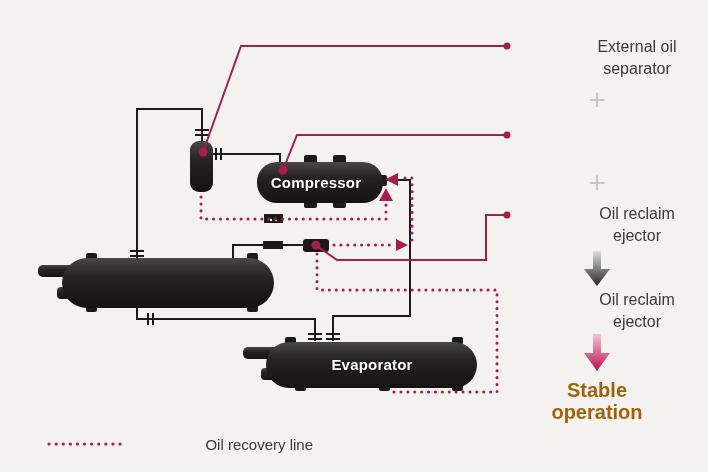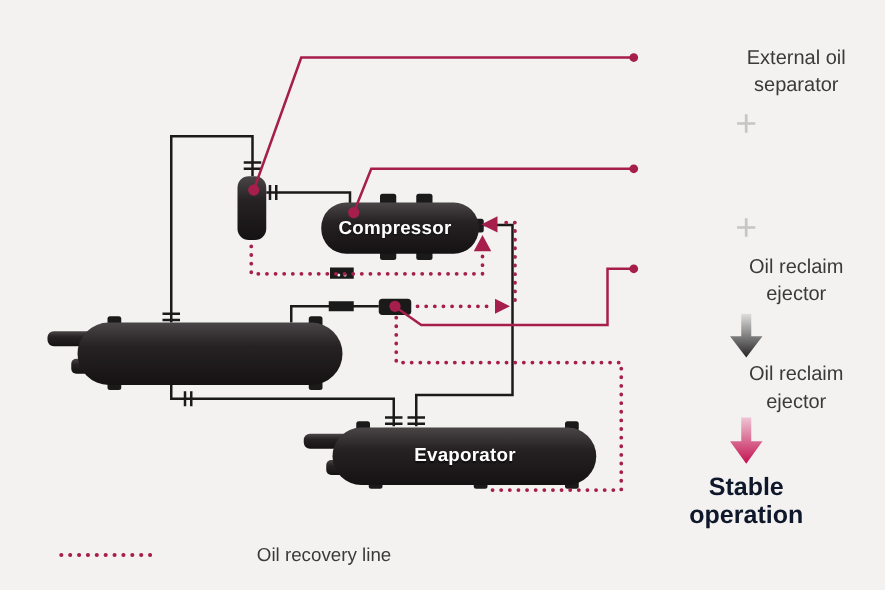--- a/index.html
+++ b/index.html
@@ -10,21 +10,21 @@
   .canvas svg{position:absolute;left:0;top:0;}
   .lbl{position:absolute;text-align:center;color:#3a3a3a;font-size:16px;line-height:22px;margin-left:40px;}
   .vessel-lbl{
     position:absolute;text-align:center;color:#ffffff;font-size:15px;font-weight:600;
     letter-spacing:.2px;text-shadow:0 1px 1px rgba(0,0,0,.55);line-height:18px;
   }
   .plus{
     position:absolute;text-align:center;color:#c6c6c6;font-size:30px;line-height:30px;font-weight:400;
   }
   .result{
-    position:absolute;text-align:center;color:#0f172a;font-size:20px;line-height:22px;font-weight:700;
+    position:absolute;text-align:center;color:#a16207;font-size:20px;line-height:22px;font-weight:700;
   }
   .legend-lbl{position:absolute;color:#3a3a3a;font-size:15px;line-height:18px;text-align:right;}
 </style>
 </head>
 <body>
 
 <div class="canvas">
 
   <svg width="708" height="472" viewBox="0 0 708 472">
     <defs>

